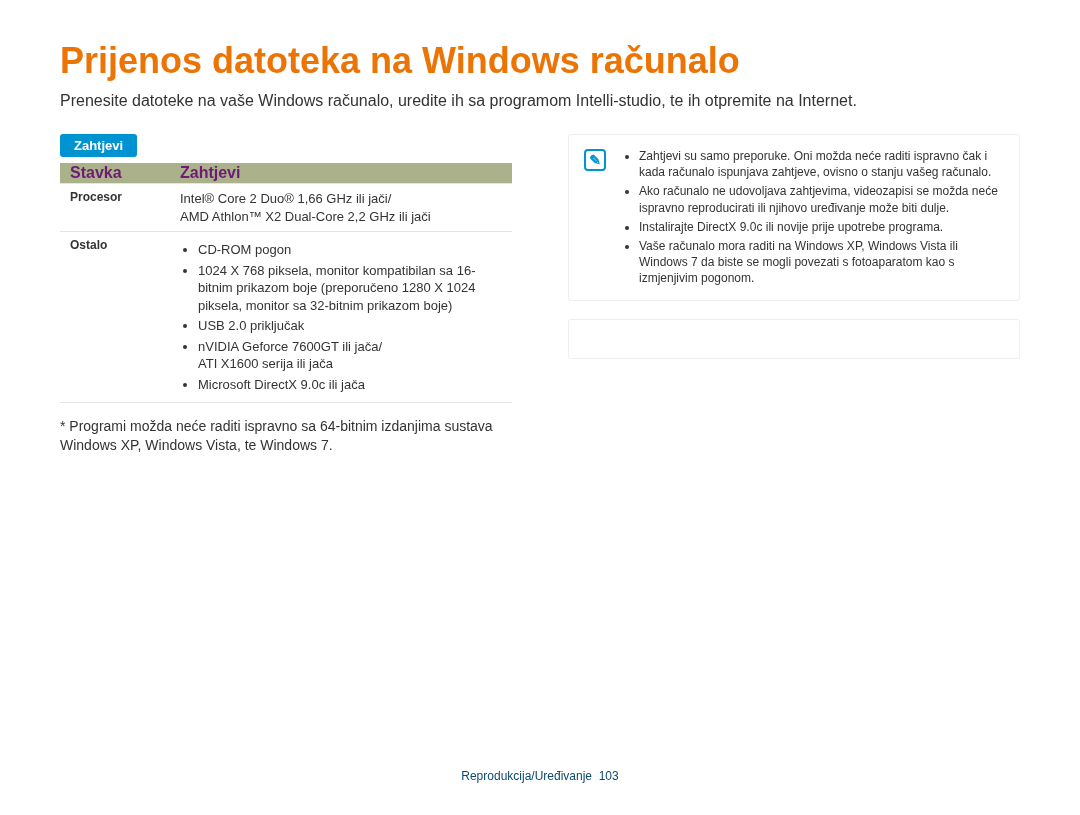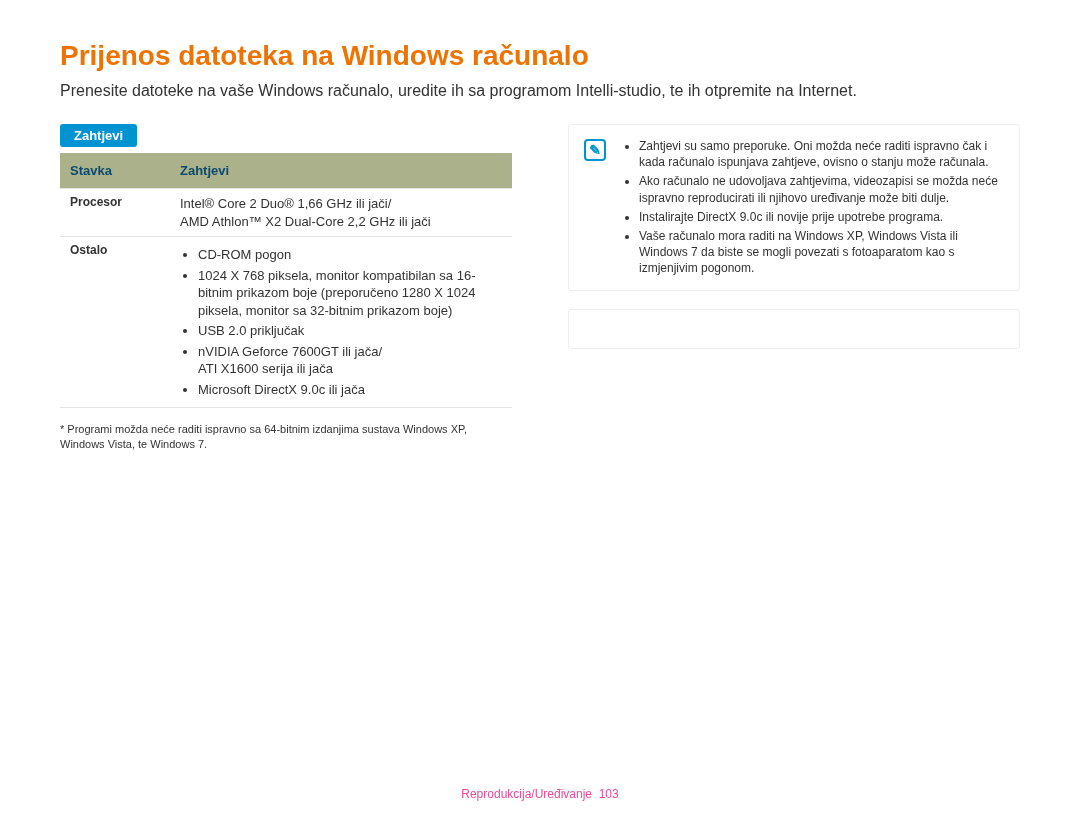--- a/index.html
+++ b/index.html
@@ -8,21 +8,21 @@
     width: 1080px;
     height: 815px;
     background: #fff;
     color: #333;
     position: relative;
     padding: 40px 60px 0 60px;
   }
   h1 {
     color: #ec7404;
     font-weight: bold;
-    font-size: 28px;
+    font-size: 36px;
     margin-bottom: 10px;
   }
   .intro {
     font-size: 16px;
     margin-bottom: 24px;
   }
   .columns {
     display: flex;
     gap: 56px;
   }
@@ -38,40 +38,40 @@
     border-radius: 3px;
     margin-bottom: 6px;
   }
   table.req {
     width: 100%;
     border-collapse: collapse;
     font-size: 13px;
   }
   table.req th {
     background: #aab18b;
-    color: #0c4a6e;
+    color: #701a75;
     text-align: left;
-    padding: 10px 10px;
+    padding: 1px 10px;
     font-weight: bold;
-    font-size: 13px;
+    font-size: 16px;
   }
   table.req td {
     padding: 6px 10px;
     vertical-align: top;
   }
   table.req tr { border-bottom: 1px solid #e4e4e4; }
   table.req td.label {
     font-weight: bold;
     width: 110px;
     font-size: 12px;
   }
   ul { list-style: disc; padding-left: 18px; }
   ul li { margin: 3px 0; line-height: 1.35; }
   .footnote {
-    font-size: 11px;
+    font-size: 14px;
     margin-top: 14px;
     line-height: 1.35;
   }
   .note-box, .warn-box {
     display: flex;
     gap: 12px;
     padding: 10px 12px;
     font-size: 12px;
     margin-bottom: 18px;
     border: 1px solid #eee;
@@ -89,25 +89,25 @@
     width: 22px; height: 22px;
     border: 2px solid #0093d1;
     border-radius: 4px;
     display: flex; align-items: center; justify-content: center;
     color: #0093d1;
     font-weight: bold;
     font-size: 14px;
   }
   .footer {
     position: absolute;
-    bottom: 14px;
+    bottom: 32px;
     left: 0; right: 0;
     text-align: center;
     font-size: 12px;
-    color: #ec4899;
+    color: #0c4a6e;
   }
   td .twoline { line-height: 1.35; }
 </style>
 </head>
 <body>
 
 <h1>Prijenos datoteka na Windows računalo</h1>
 <p class="intro">Prenesite datoteke na vaše Windows računalo, uredite ih sa programom Intelli-studio, te ih otpremite na Internet.</p>
 
 <div class="columns">
@@ -149,21 +149,21 @@
 
     <p class="footnote">* Programi možda neće raditi ispravno sa 64-bitnim izdanjima sustava Windows XP, Windows Vista, te Windows 7.</p>
   </div>
 
   <div class="right-col">
     <div class="note-box">
       <div class="icon-wrap">
         <div class="note-icon">✎</div>
       </div>
       <ul>
-        <li>Zahtjevi su samo preporuke. Oni možda neće raditi ispravno čak i kada računalo ispunjava zahtjeve, ovisno o stanju može računala.</li>
+        <li>Zahtjevi su samo preporuke. Oni možda neće raditi ispravno čak i kada računalo ispunjava zahtjeve, ovisno o stanju vašeg računalo.</li>
         <li>Ako računalo ne udovoljava zahtjevima, videozapisi se možda neće ispravno reproducirati ili njihovo uređivanje može biti dulje.</li>
         <li>Instalirajte DirectX 9.0c ili novije prije upotrebe programa.</li>
         <li>Vaše računalo mora raditi na Windows XP, Windows Vista ili Windows 7 da biste se mogli povezati s fotoaparatom kao s izmjenjivim pogonom.</li>
       </ul>
     </div>
 
     <div class="warn-box">
       <div class="icon-wrap">
         <span>
           <svg viewBox="0 0 24 24">

